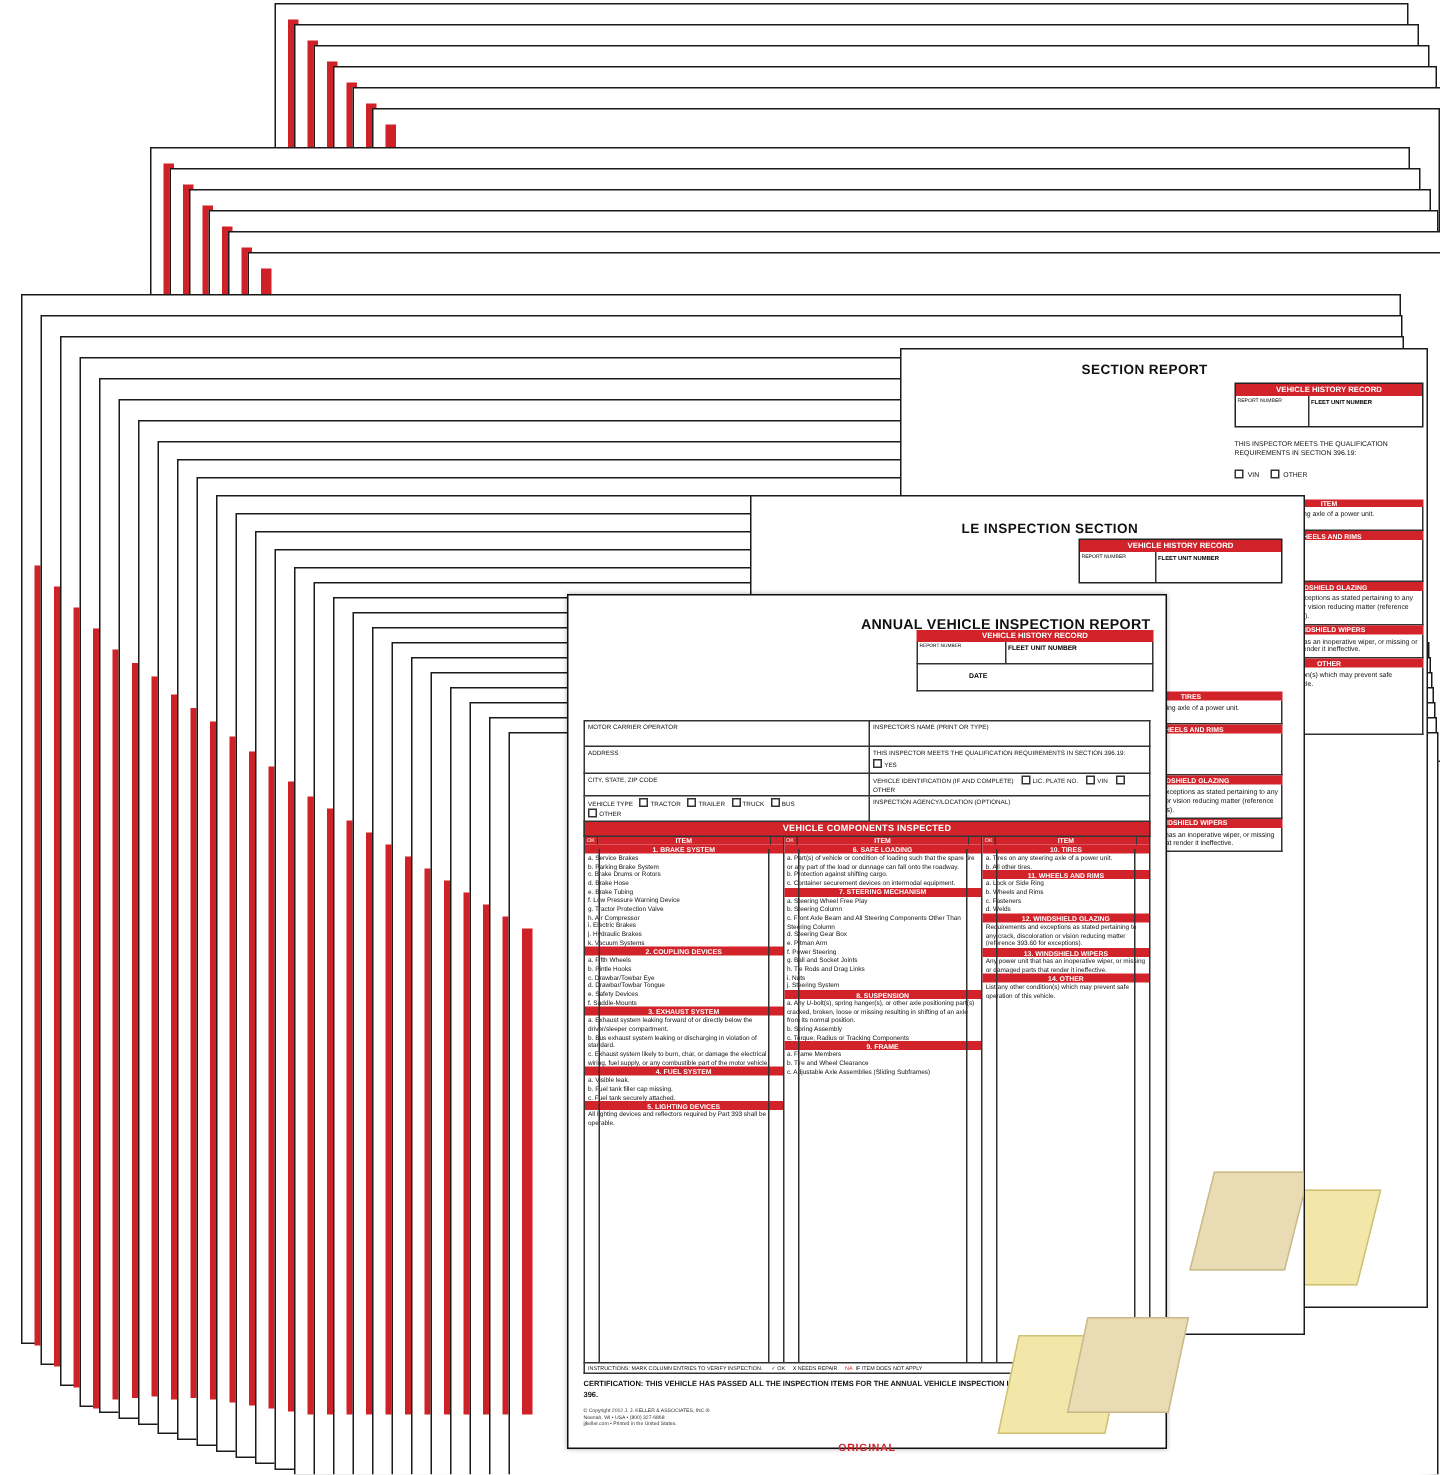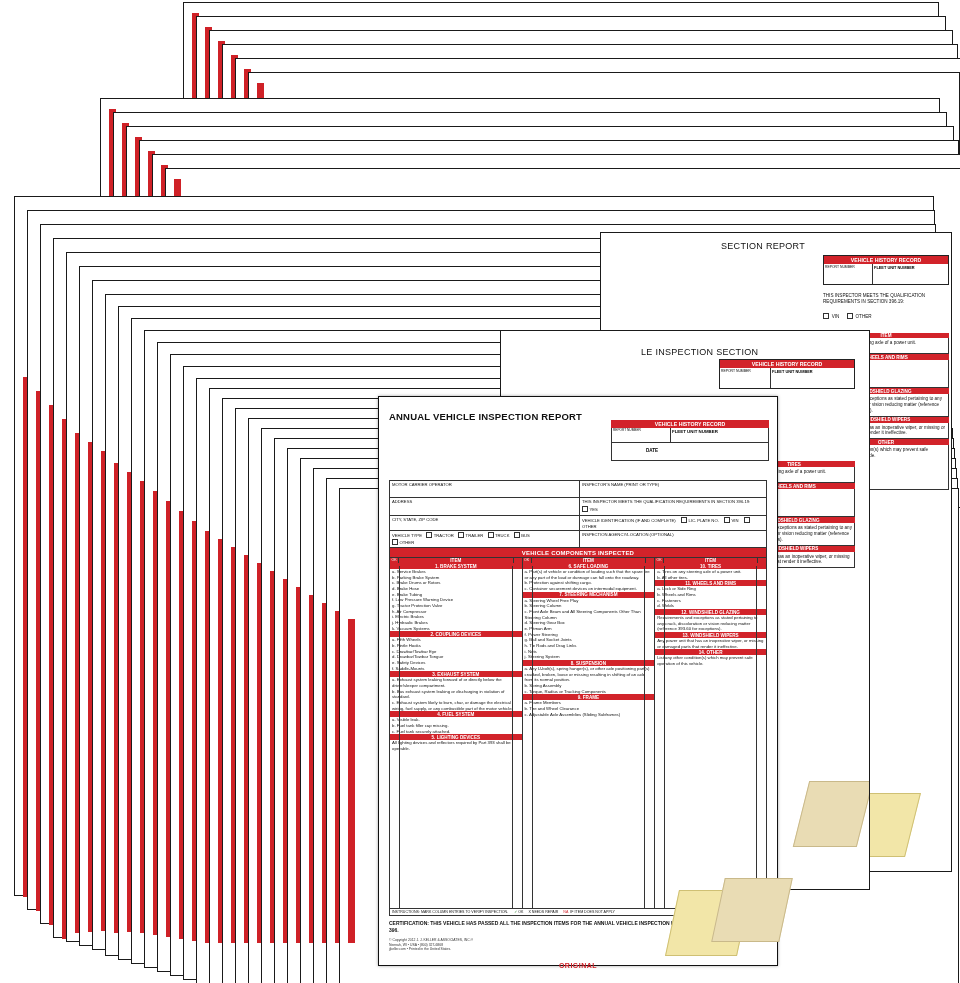--- a/index.html
+++ b/index.html
@@ -33,21 +33,21 @@
   
   .paper {
     position: absolute;
     background: #ffffff;
     border: 1px solid #1a1a1a;
     box-sizing: border-box;
     overflow: hidden;
   }
   .ttl {
     text-align: center;
-    font-weight: normal;
+    font-weight: bold;
     letter-spacing: .3px;
     color: #111;
   }
   .hdr-box {
     border: 1px solid #222;
     box-sizing: border-box;
   }
   .tiny { font-size: 4.6px; line-height: 1.25; color: #111; }
 
   
@@ -57,21 +57,21 @@
     top: 396px;
     width: 400px;
     height: 570px;
     background: #ffffff;
     border: 1px solid #111;
     box-shadow: 0 0 3px rgba(0,0,0,.35);
     box-sizing: border-box;
     padding: 8px 10px 6px 10px;
   }
   #front .maintitle {
-    text-align: left;
+    text-align: right;
     font-size: 9.5px;
     font-weight: bold;
     margin: 6px 0 8px 0;
     letter-spacing: .2px;
     color: #111;
   }
   .row { display: flex; }
   .bx {
     border: 1px solid #333;
     box-sizing: border-box;

